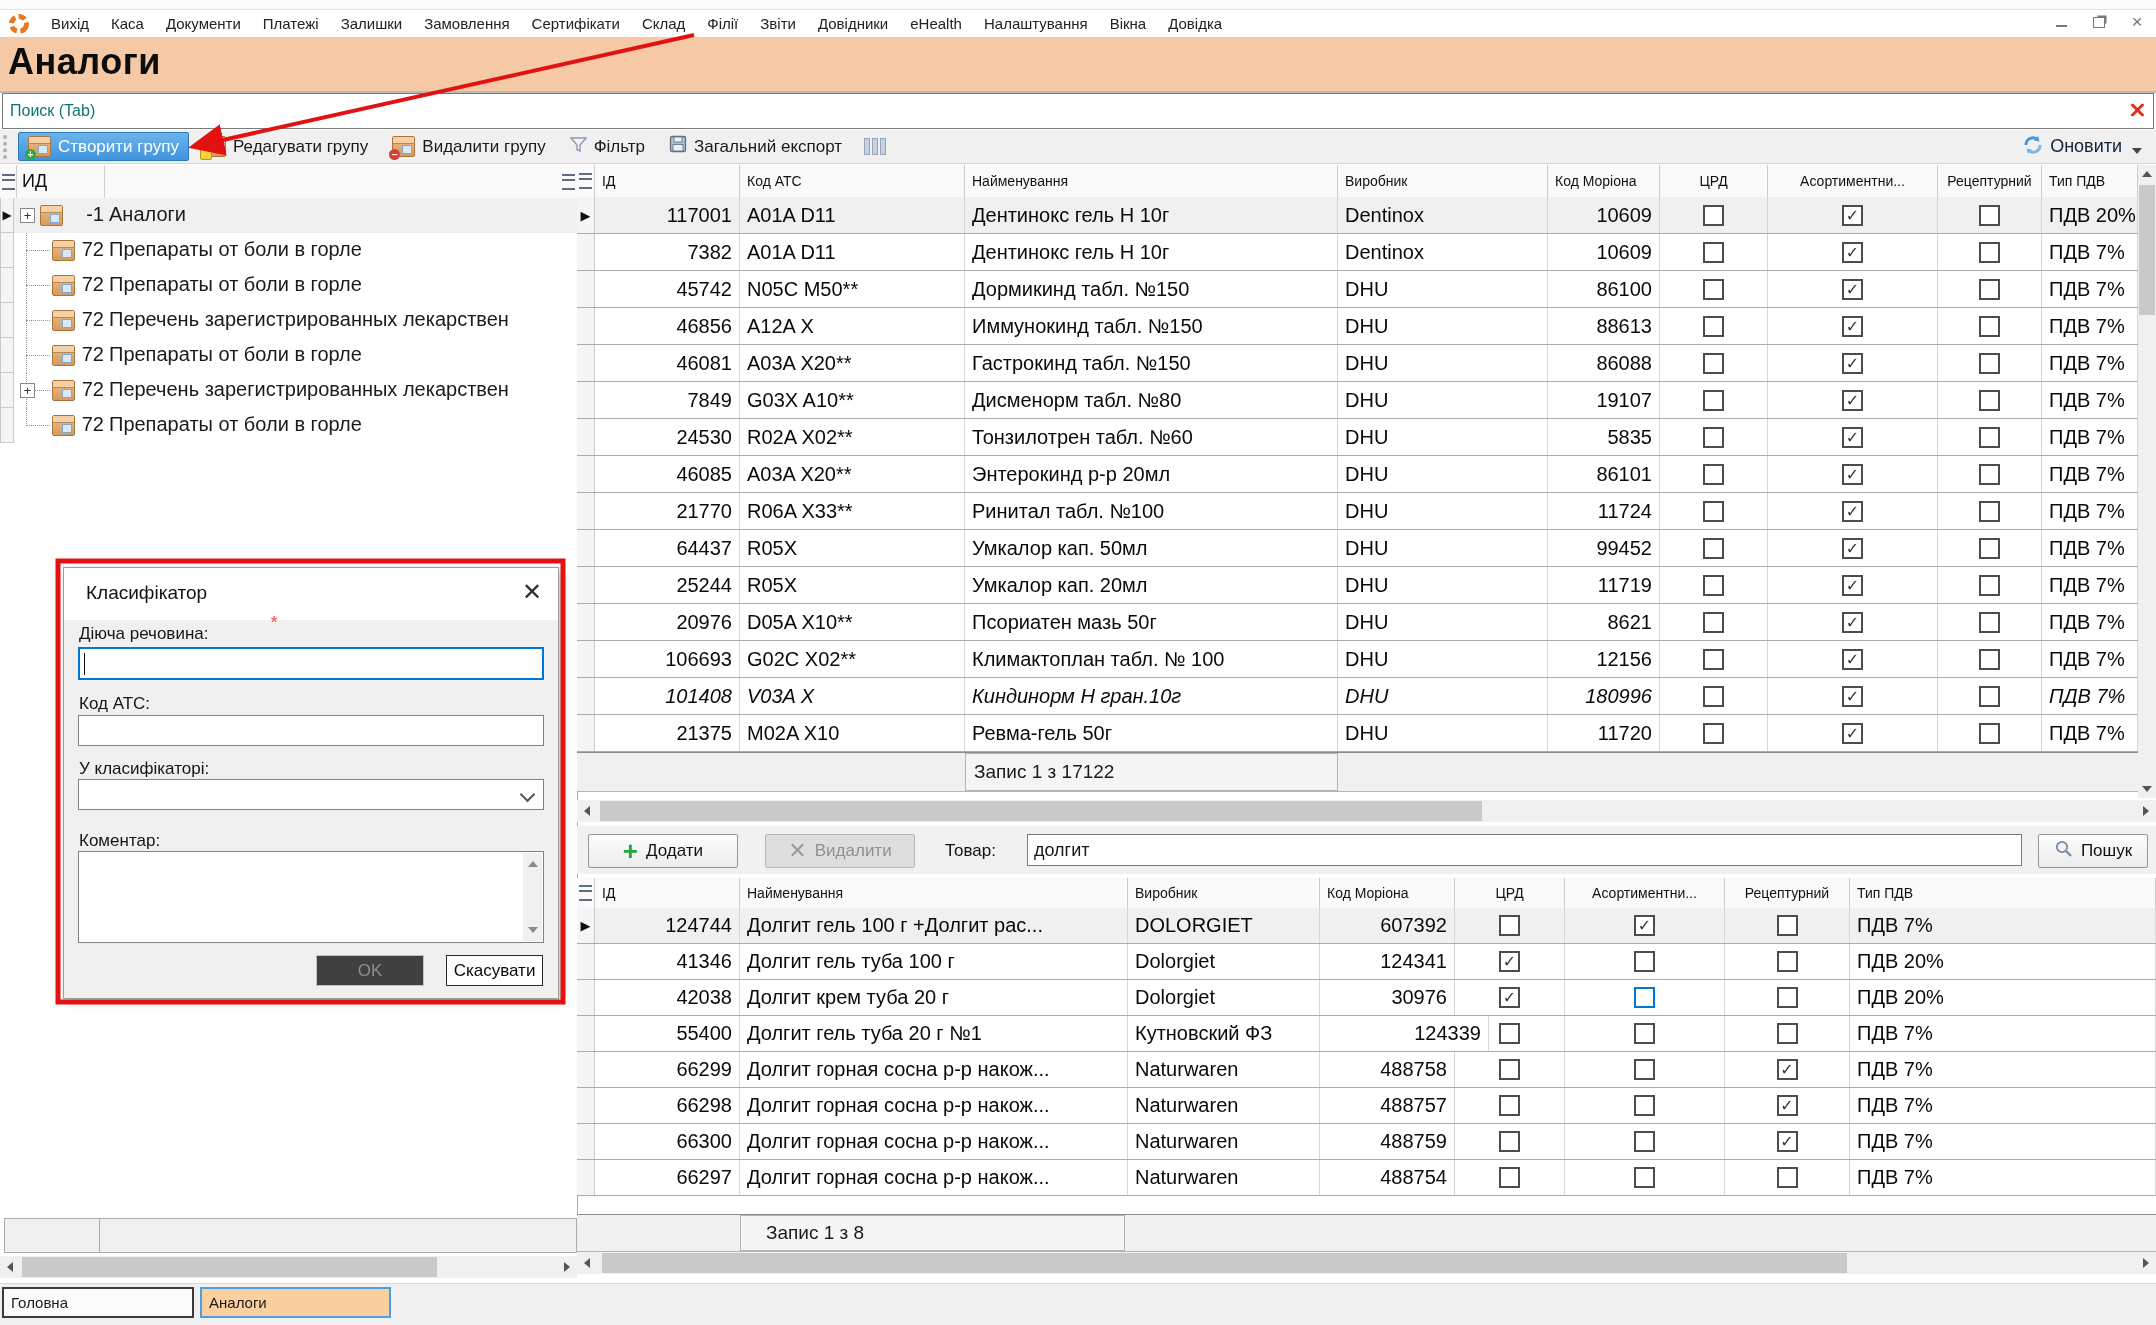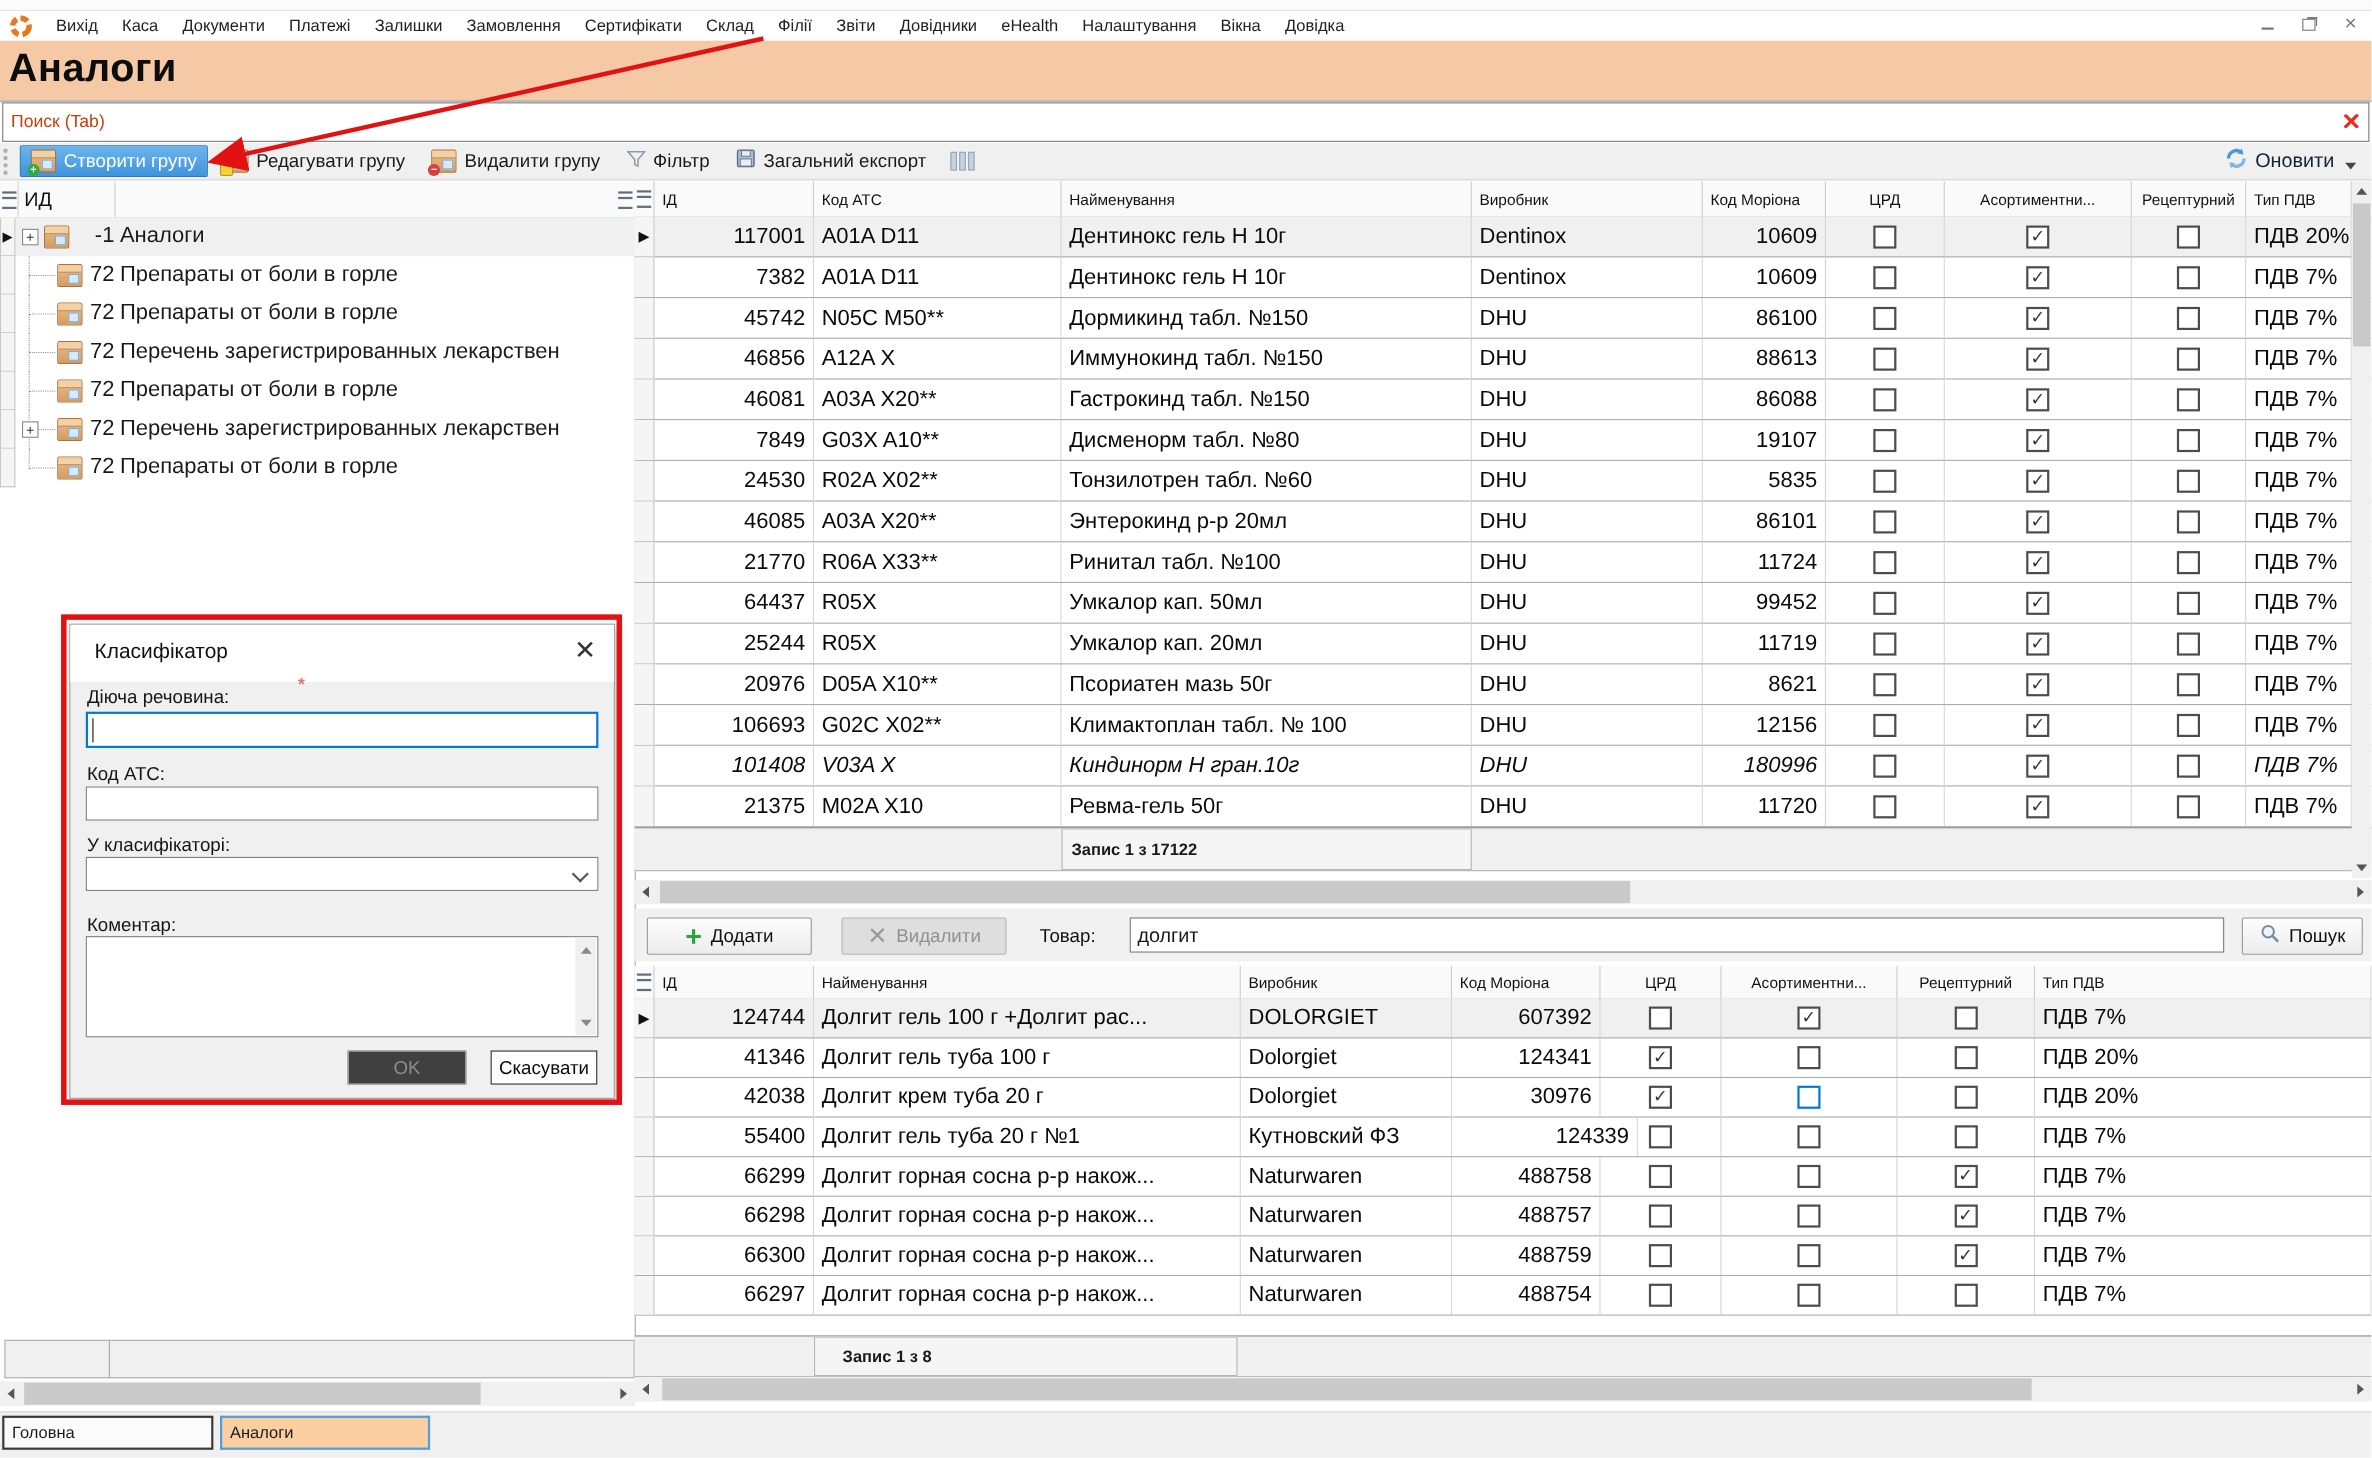--- a/index.html
+++ b/index.html
@@ -18,21 +18,21 @@
   .winctl{position:absolute;right:8px;top:2px;display:flex;gap:16px;align-items:center;}
   .wbtn{width:22px;height:20px;display:flex;align-items:center;justify-content:center;color:#666;}
   .minglyph{width:11px;height:2px;background:#777;margin-top:8px;}
   .restglyph{width:10px;height:9px;border:1.5px solid #777;box-shadow:3px -3px 0 -1.5px #777;}
   .closeglyph{font-size:19px;line-height:16px;color:#777;}
   
   .pageheader{left:0;top:37px;width:2156px;height:54px;background:var(--header_peach,#f6c9a6);border-bottom:2px solid #b9b9b9;}
   .pagetitle{font-size:36px;font-weight:bold;color:#0d0d0d;margin:4px 0 0 8px;letter-spacing:0.5px;}
   
   .searchrow{left:2px;top:93px;width:2150px;height:34px;background:#fff;border:1px solid #7a7a7a;display:flex;align-items:center;}
-  .search-ph{color:#c2410c;font-size:16px;padding-left:7px;flex:1;}
+  .search-ph{color:#0f766e;font-size:16px;padding-left:7px;flex:1;}
   .search-clear{width:26px;height:26px;margin-right:3px;display:flex;align-items:center;justify-content:center;
     color:#e03020;font-weight:bold;font-size:22px;text-shadow:1px 0 0 #e03020;}
   
   .toolbar{left:0;top:130px;width:2156px;height:33px;background:#f0f0f0;border-bottom:1px solid #d5d5d5;display:flex;align-items:center;}
   .grip{width:5px;height:24px;border-left:4px dotted #b0b0b0;margin:0 6px 0 3px;}
   .tbtn{display:flex;align-items:center;gap:7px;font-size:17px;padding:3px 9px;margin-right:4px;border:1px solid transparent;border-radius:2px;}
   .tbtn.sel{background:linear-gradient(#6cb4ec,#3f94dd);border-color:#2a78c0;color:#fff;}
   .tb-right{margin-left:auto;display:flex;align-items:center;gap:6px;padding-right:14px;}
   .caret{width:0;height:0;border-left:5px solid transparent;border-right:5px solid transparent;border-top:6px solid #444;margin-left:4px;margin-top:8px;}
   
@@ -74,21 +74,21 @@
   .g-row{position:absolute;left:0;width:100%;border-bottom:1px solid #ababab;box-sizing:border-box;}
   .g-row.sel{background:#f0f0f0;}
   .gcell{position:absolute;top:0;height:100%;font-size:20px;color:#0a0a0a;display:flex;align-items:center;padding:0 7px;border-right:1px solid #d6d6d6;box-sizing:border-box;overflow:hidden;white-space:nowrap;}
   .gcell.r{justify-content:flex-end;}
   .g-ind{position:absolute;left:0;top:0;width:18px;height:100%;border-right:1px solid #c9c9c9;background:#f5f5f5;box-sizing:border-box;display:flex;align-items:center;justify-content:center;}
   .g-ind .mark{font-size:13px;color:#111;}
   .cb{width:21px;height:21px;border:2px solid #4c4c4c;background:#fff;box-sizing:border-box;font-size:16px;line-height:17px;text-align:center;color:#333;}
   .cb.focus{border-color:var(--focus_blue,#0078d7);}
   .cbwrap{position:absolute;top:0;height:100%;display:flex;align-items:center;justify-content:center;border-right:1px solid #d6d6d6;box-sizing:border-box;}
   .g-footer{position:absolute;left:0;width:100%;background:#f0f0f0;border-top:1px solid #8c8c8c;border-bottom:1px solid #b5b5b5;}
-  .gf-cell{position:absolute;top:0;height:100%;background:#f5f5f5;border:1px solid #b5b5b5;box-sizing:border-box;font-size:15px;display:flex;align-items:center;font-weight:bold;}
+  .gf-cell{position:absolute;top:0;height:100%;background:#f5f5f5;border:1px solid #b5b5b5;box-sizing:border-box;font-size:19px;display:flex;align-items:center;}
   
   .hscroll{height:22px;background:#f0f0f0;}
   .sbtn{position:absolute;top:0;width:20px;height:22px;display:flex;align-items:center;justify-content:center;background:#f0f0f0;}
   .tri-l{width:0;height:0;border-top:5px solid transparent;border-bottom:5px solid transparent;border-right:6px solid #555;}
   .tri-r{width:0;height:0;border-top:5px solid transparent;border-bottom:5px solid transparent;border-left:6px solid #555;}
   .tri-u{width:0;height:0;border-left:5px solid transparent;border-right:5px solid transparent;border-bottom:6px solid #555;}
   .tri-d{width:0;height:0;border-left:5px solid transparent;border-right:5px solid transparent;border-top:6px solid #555;}
   .thumb{position:absolute;top:1px;height:20px;background:#c9c9c9;}
   .vscroll{width:18px;background:#f0f0f0;}
   .vthumb{position:absolute;left:1px;width:16px;background:#c9c9c9;}

